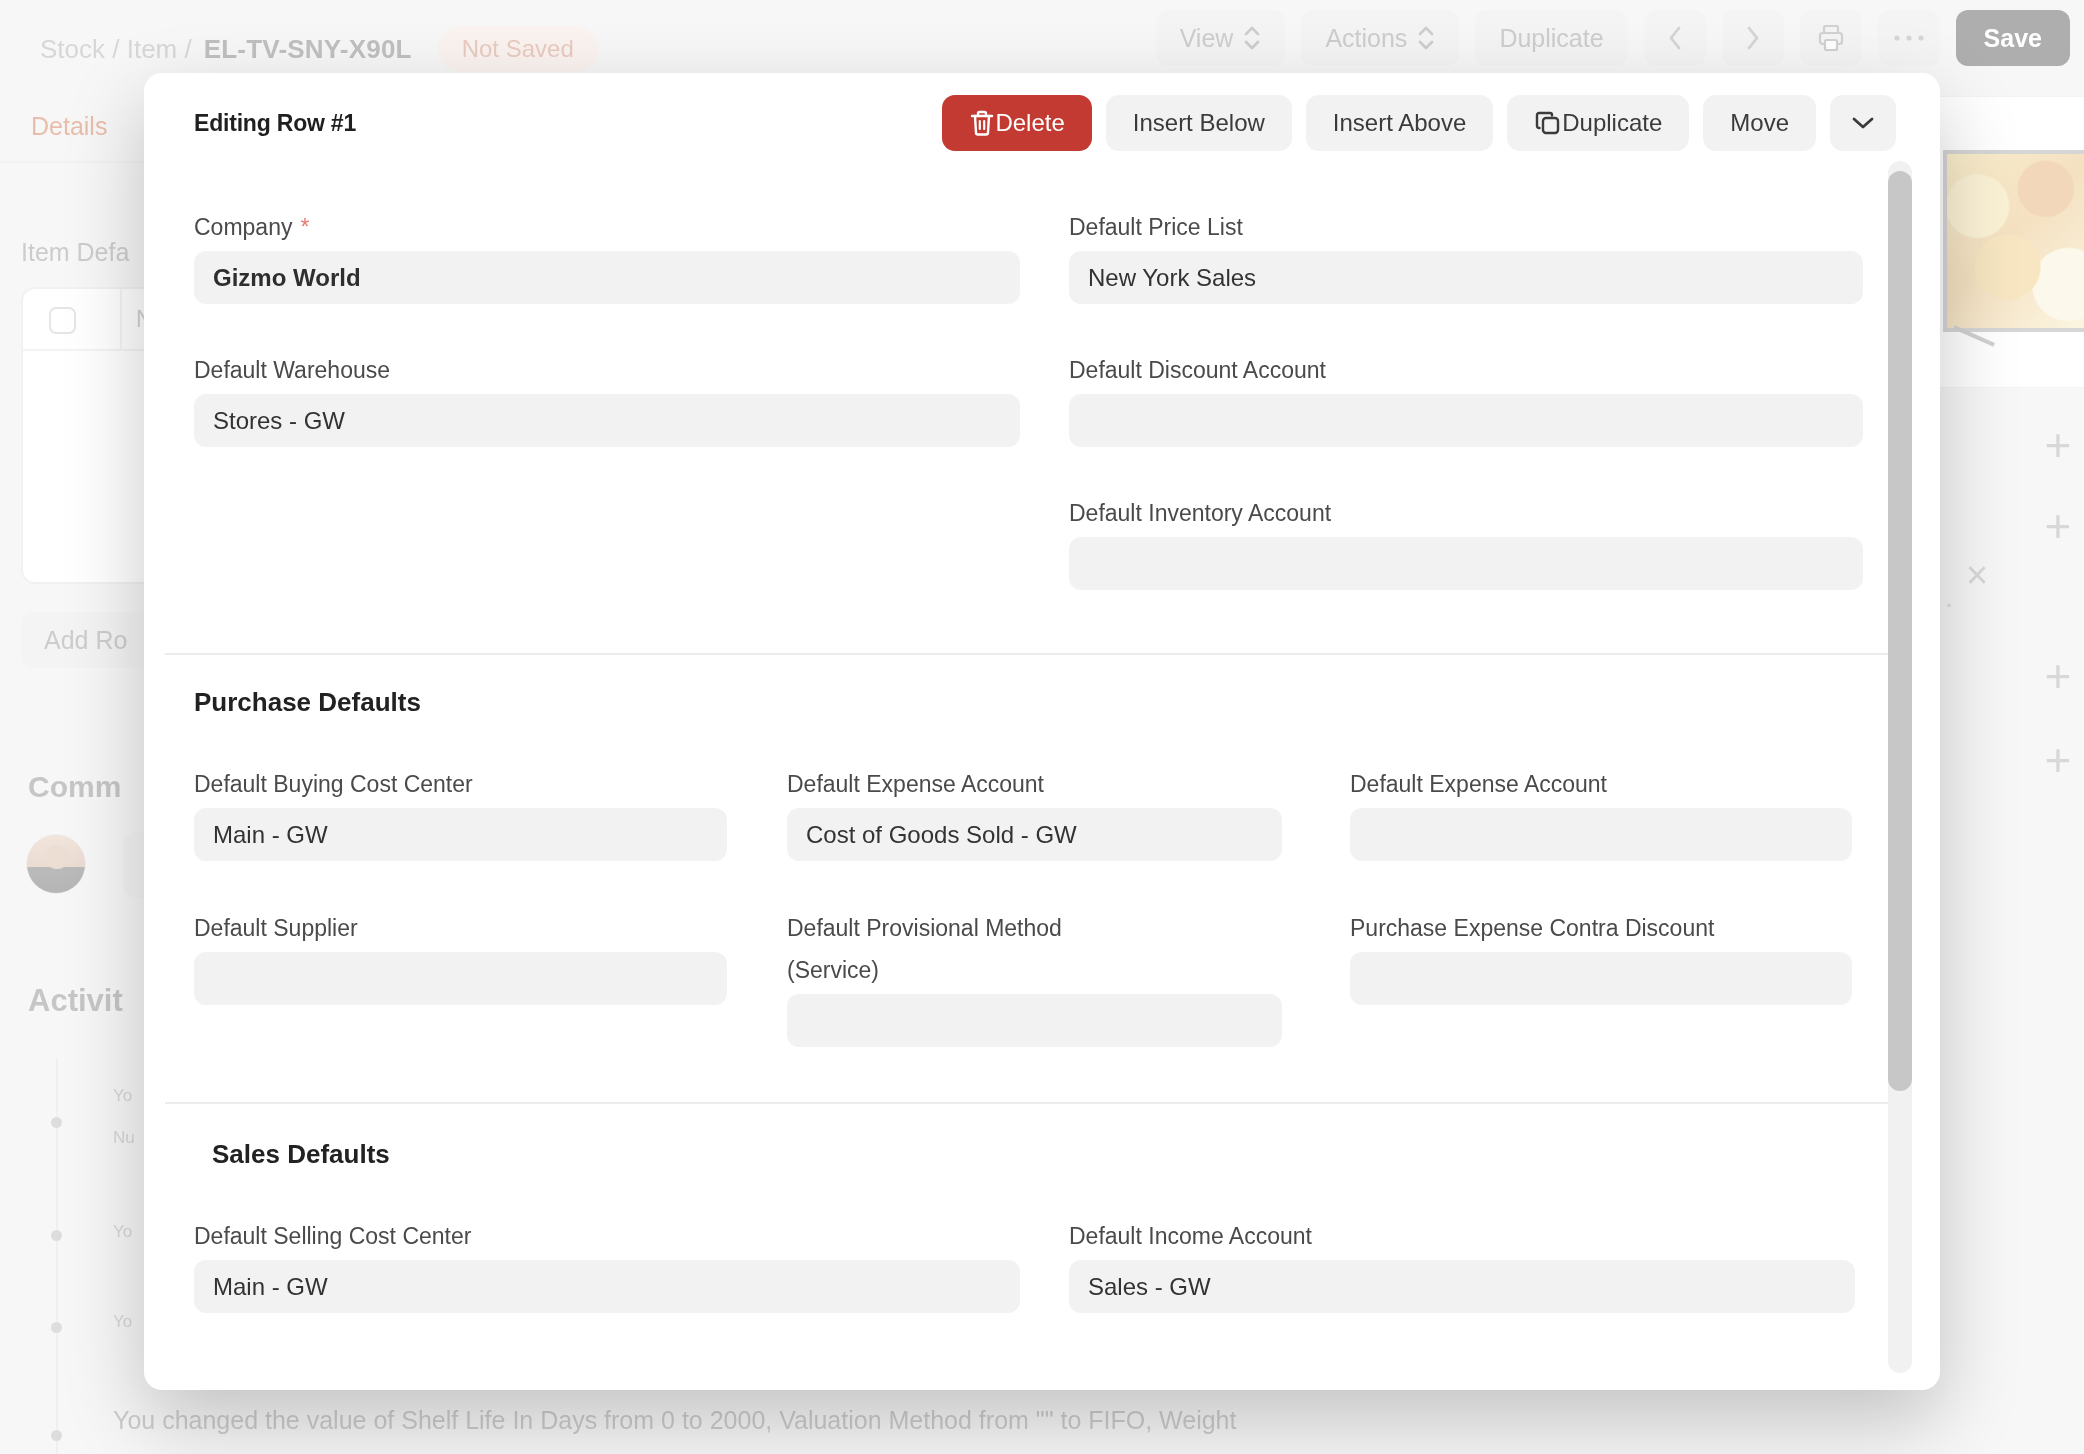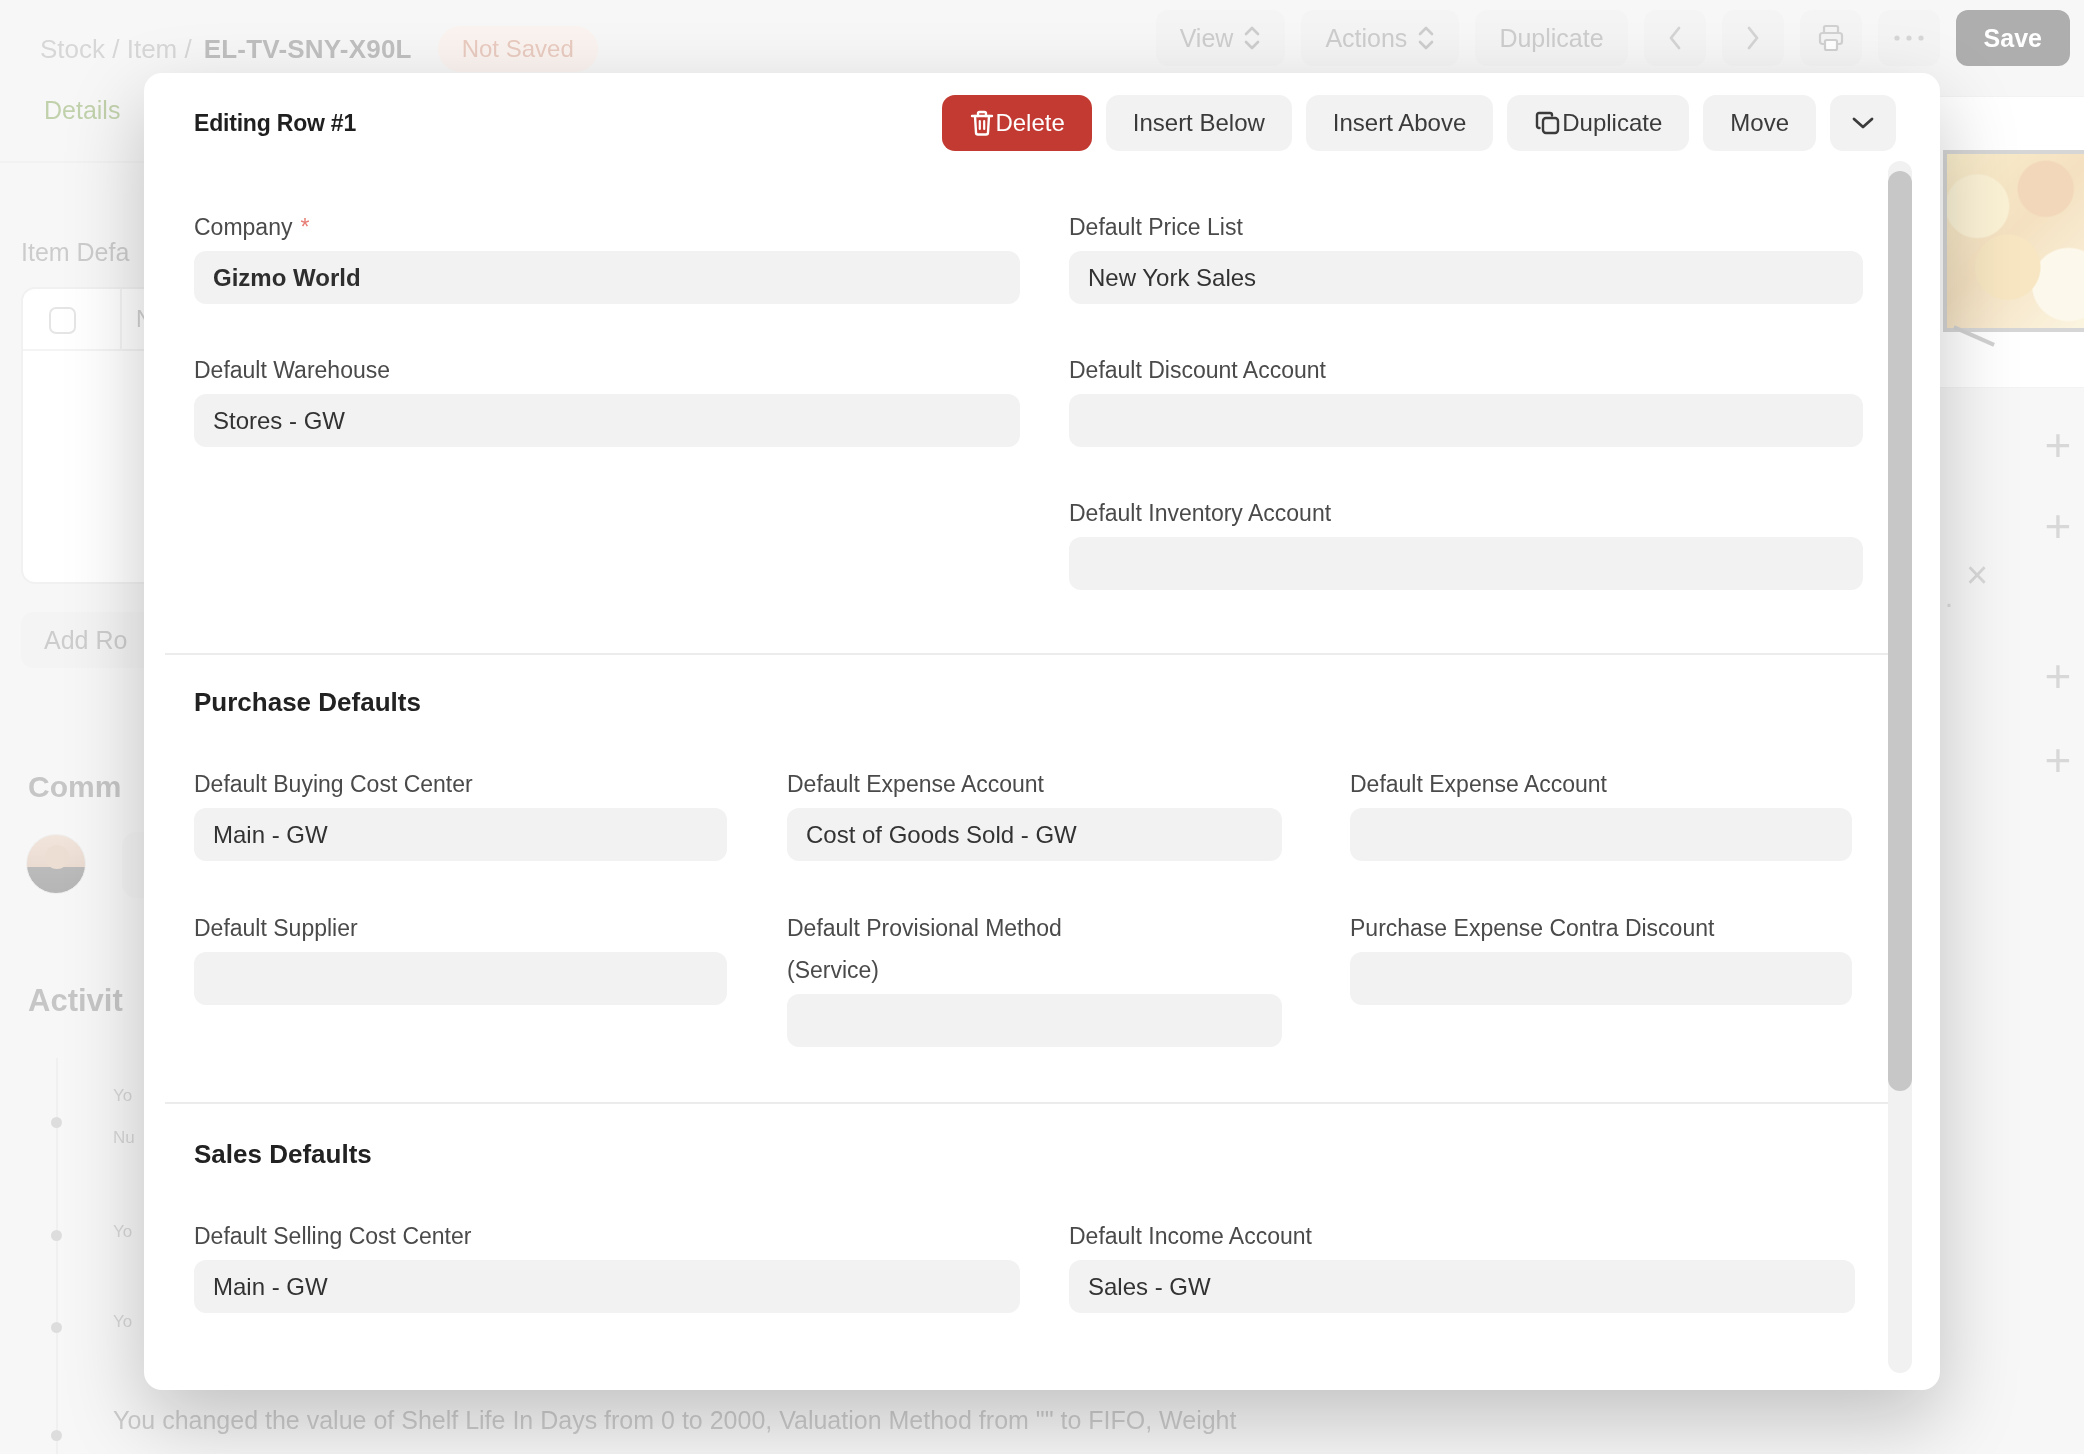--- a/index.html
+++ b/index.html
@@ -18,21 +18,21 @@
   .crumb-path { color:#8c8c8c; }
   .crumb-item { color:#4a4a4a; font-weight:600; letter-spacing:.2px; }
   .status-badge { margin-left:14px; background:#f3ddd0; color:#c06a4a; font-size:24px;
     padding:9px 24px; border-radius:999px; }
   .topbar-actions { right:14px; top:10px; display:flex; align-items:center; gap:16px; }
   .tbtn { height:56px; border:none; border-radius:12px; background:#dedede; color:#6f6f6f;
     font-size:25px; font-family:inherit; display:flex; align-items:center; gap:10px; padding:0 24px; cursor:pointer; }
   .tbtn.iconbtn { width:62px; padding:0; justify-content:center; }
   .tbtn.save { background:#171717; color:#ffffff; font-weight:600; padding:0 28px; }
   .tabrow-divider { left:0; top:161px; width:2084px; height:2px; background:#d9d9d9; }
-  .tab-details { left:31px; top:96px; font-size:25px; color:#4d7c0f;margin-left:13px; }
+  .tab-details { left:31px; top:112px; font-size:25px; color:#c2410c; }
   .bg-h2 { font-weight:700; color:#5c5c5c; }
   .item-defaults-heading { left:21px; top:238px; font-size:25px; color:#6e6e6e; }
   .stub-table { left:21px; top:287px; width:700px; height:297px; background:#ffffff;
     border:2px solid #d7d7d7; border-radius:14px; }
   .stub-table .thead { height:62px; border-bottom:2px solid #dedede; position:relative; }
   .stub-table .colsep { position:absolute; left:97px; top:0; width:2px; height:100%; background:#dedede; }
   .stub-checkbox { position:absolute; left:26px; top:18px; width:27px; height:27px;
     border:2px solid #b5b5b5; border-radius:7px; background:#fff; }
   .stub-col-no { position:absolute; left:113px; top:17px; font-size:23px; color:#7e7e7e; }
   .add-row-btn { left:21px; top:612px; width:220px; height:56px; background:#dedede; border:none;
@@ -298,21 +298,21 @@
   <div class="fg narrow-label" style="left:643px; top:834px; width:495px;">
     <label>Default Provisional Method (Service)</label>
     <input class="inp" value="" style="">
   </div>
   <div class="fg" style="left:1206px; top:834px; width:502px;">
     <label>Purchase Expense Contra Discount</label>
     <input class="inp" value="" style="">
   </div>
 
   <div class="mdivider" style="top:1029px;"></div>
-  <div class="msection" style="top:1066px;">Sales Defaults</div>
+  <div class="msection" style="top:1066px;margin-left:18px;">Sales Defaults</div>
 
   <div class="fg" style="left:50px; top:1142px; width:826px;">
     <label>Default Selling Cost Center</label>
     <input class="inp" value="Main - GW" style="">
   </div>
   <div class="fg" style="left:925px; top:1142px; width:786px;">
     <label>Default Income Account</label>
     <input class="inp" value="Sales - GW" style="">
   </div>
 

